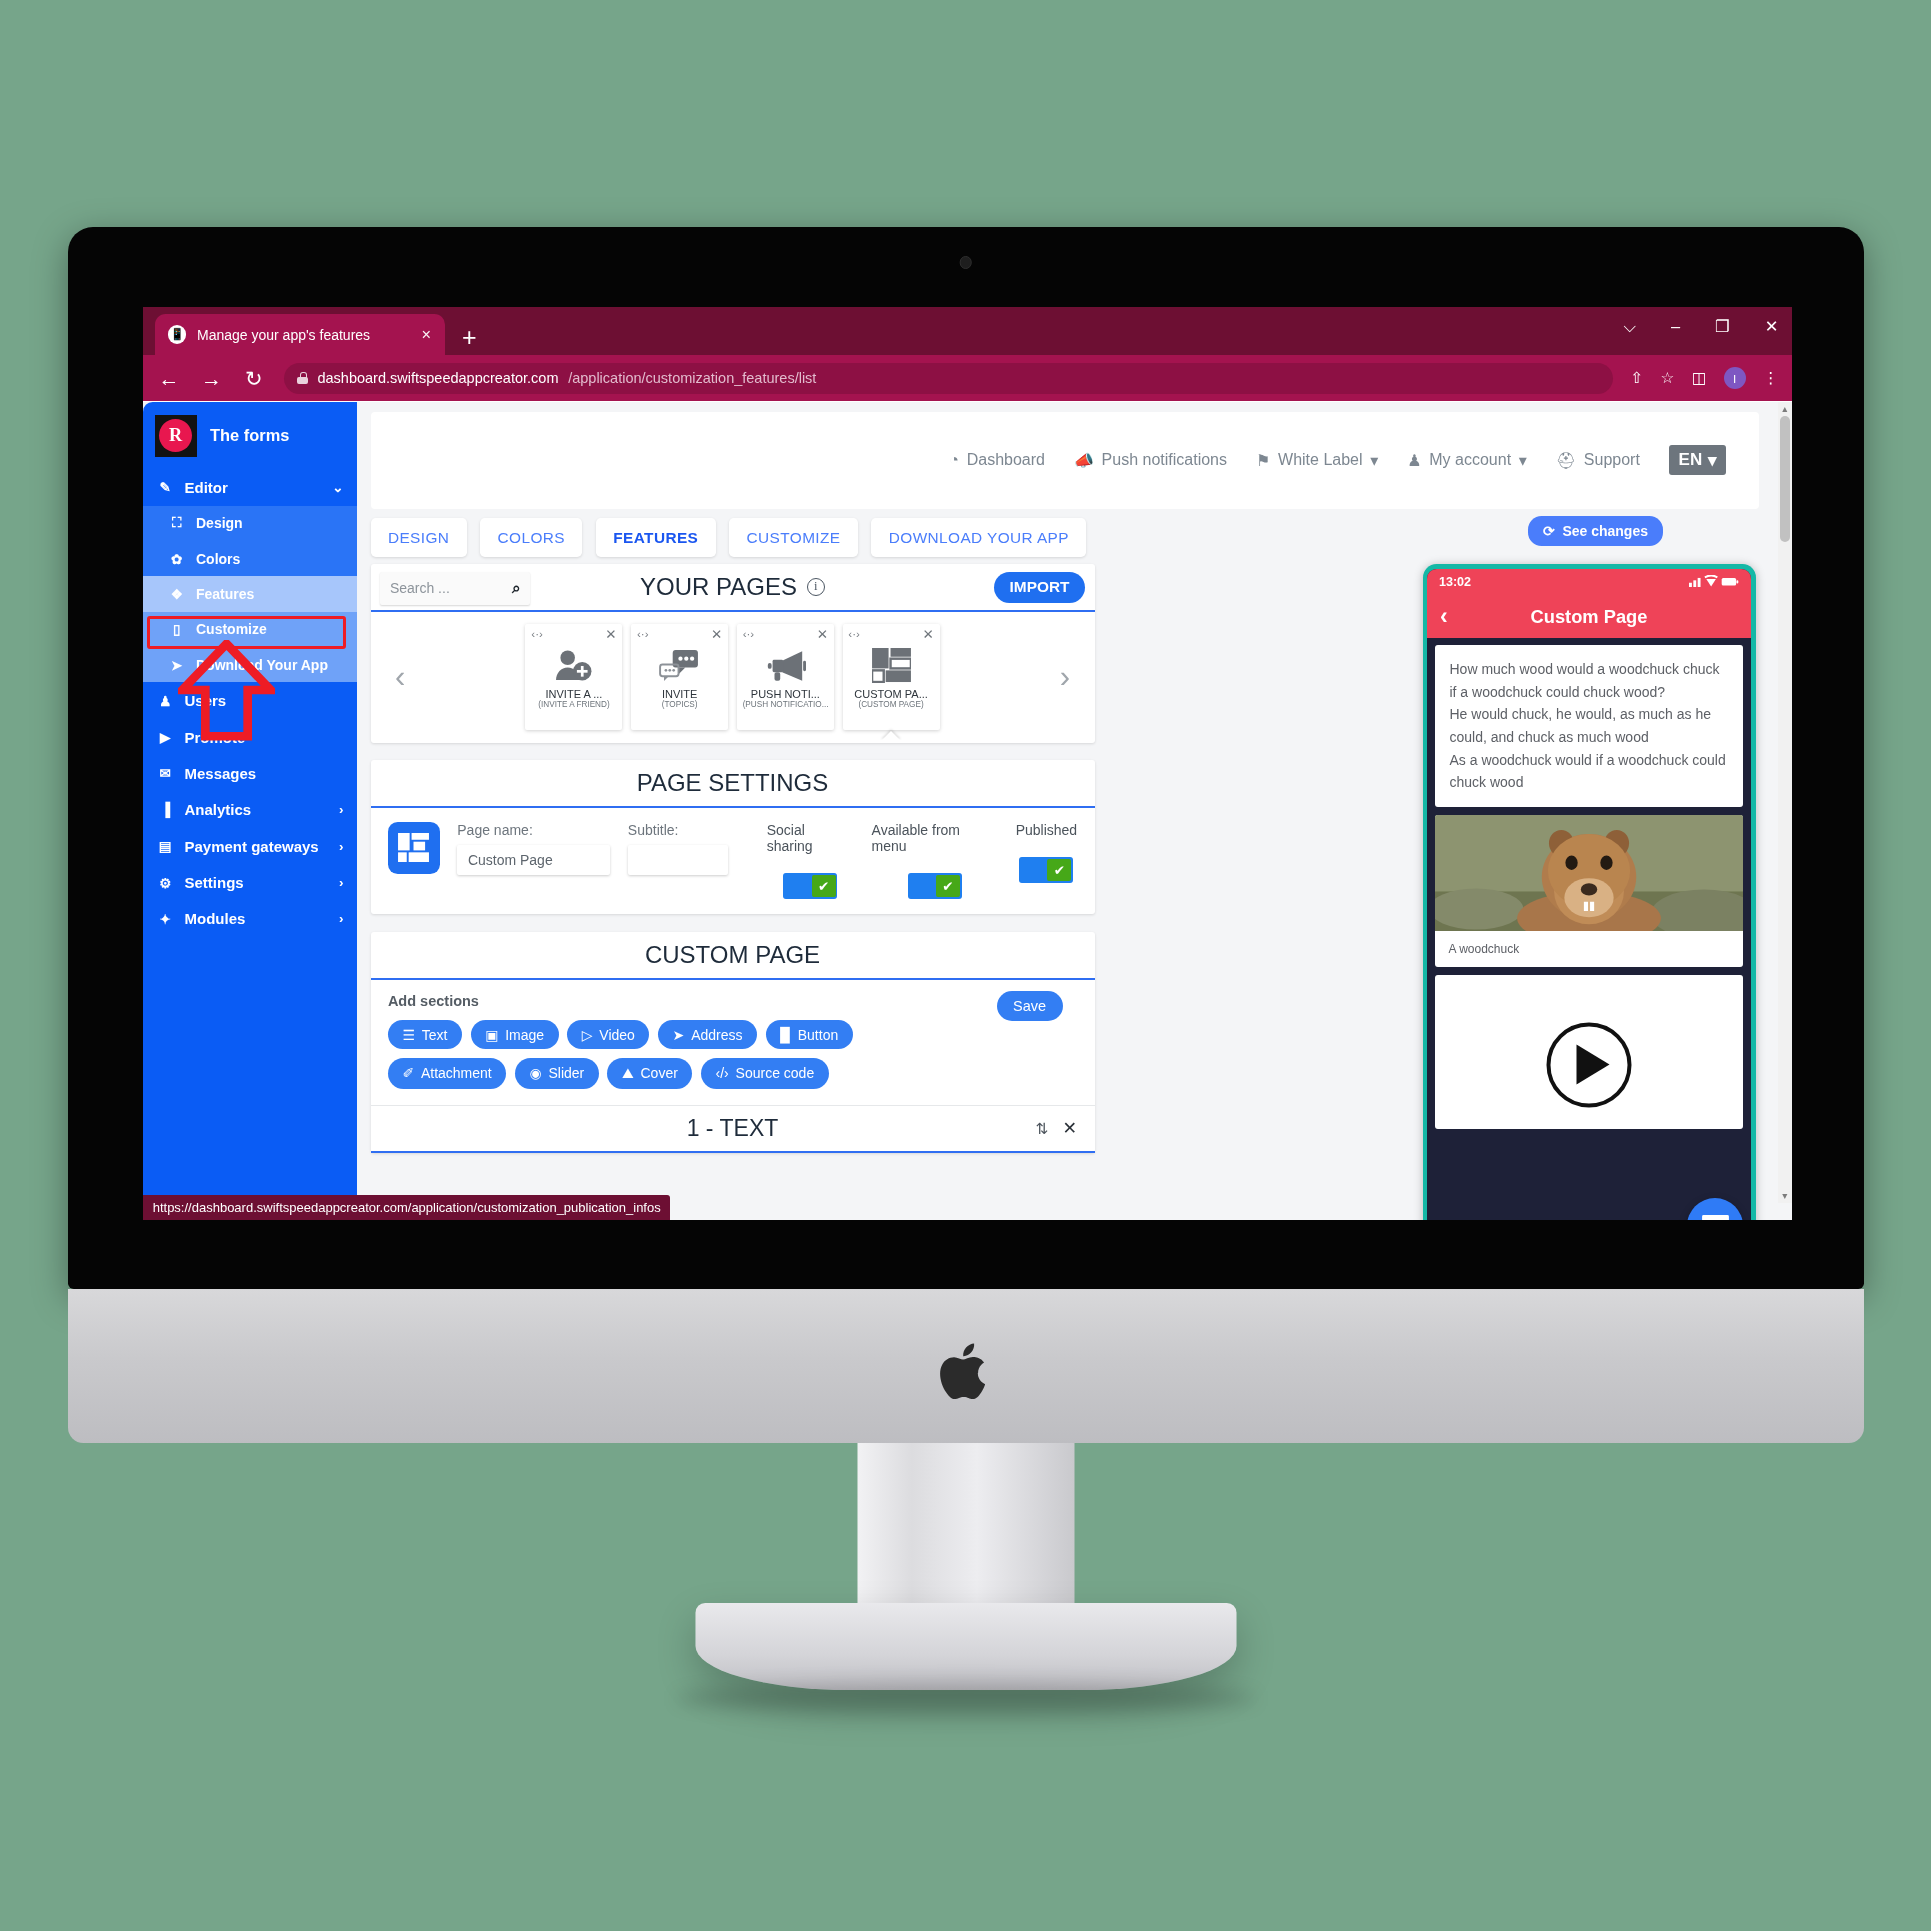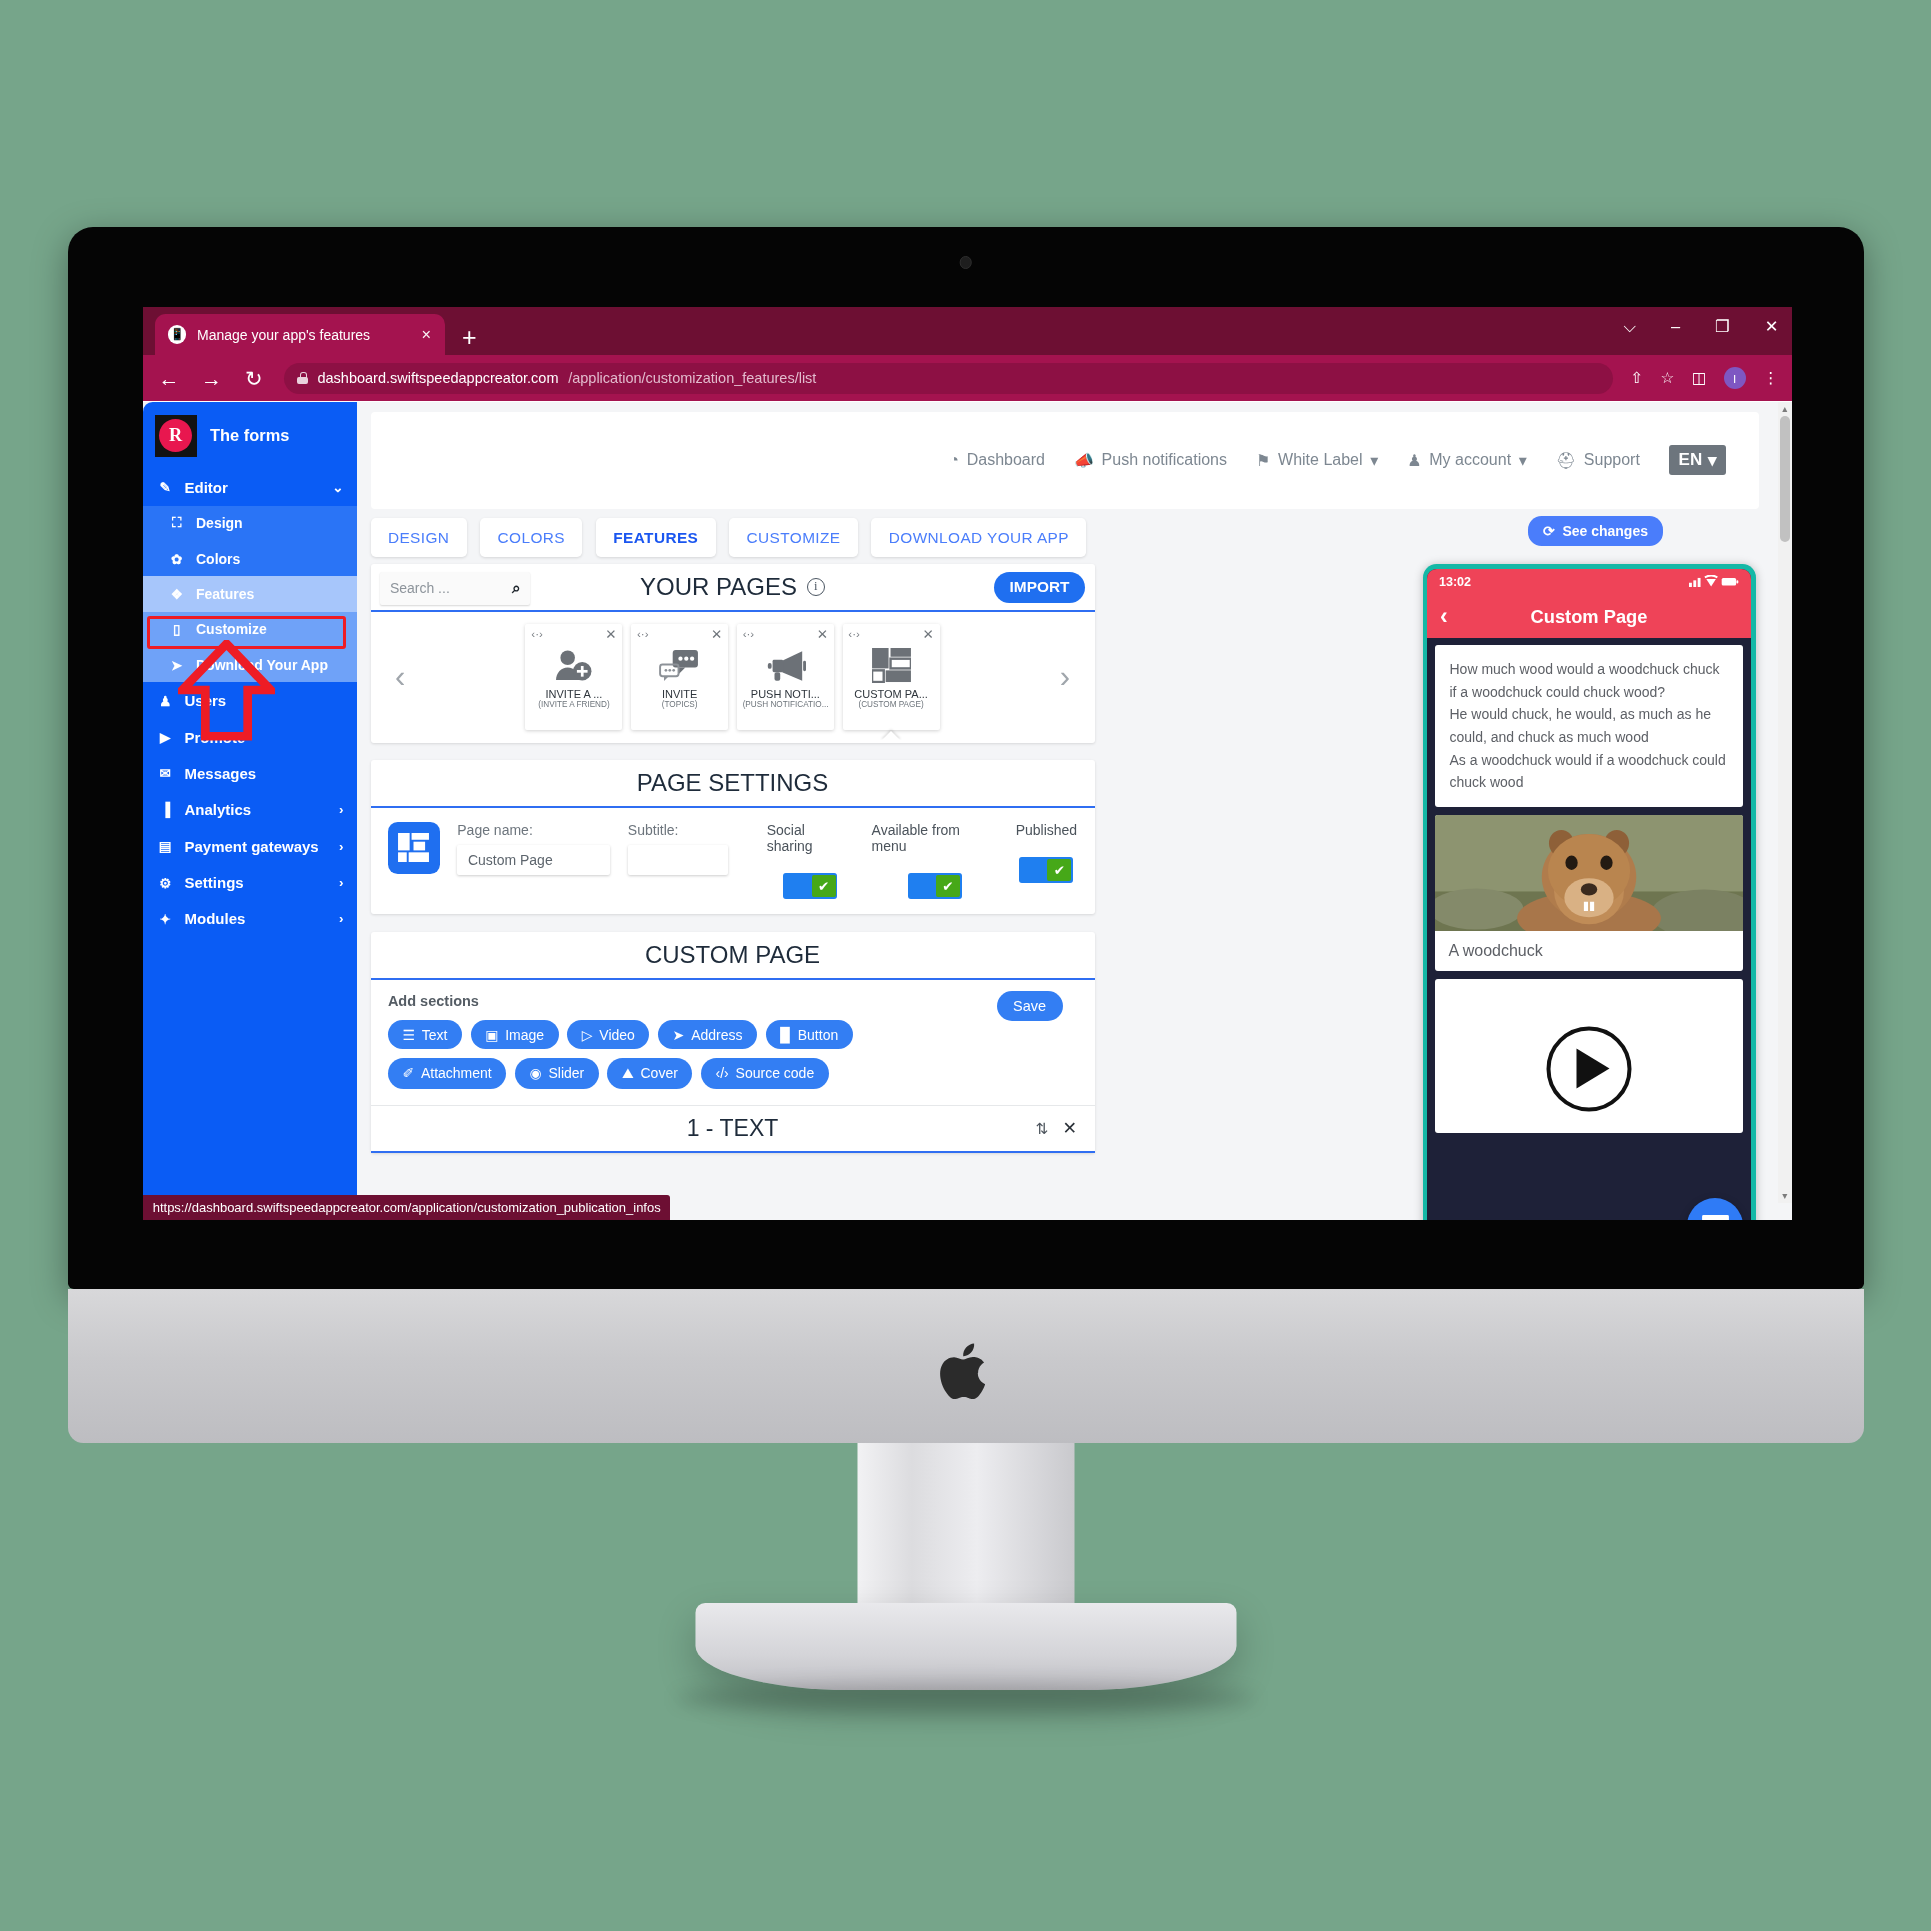--- a/index.html
+++ b/index.html
@@ -294,21 +294,21 @@
   }
   .ph-back { position:absolute; left:12.6px; font-size:23px; font-weight:bold;}
   .ph-body { padding:7.7px; display:flex; flex-direction:column; gap:8.7px;}
   .ph-text-card {
     background:#fff; border-radius:2.9px; padding:12.6px 14.5px;
     color:#5d6066; font-size:14px; line-height:1.62;
   }
   .ph-img-card { background:#fff; border-radius:2.9px; overflow:hidden; }
   .ph-photo { height:116px; position:relative; overflow:hidden;
     background:linear-gradient(180deg,#9aa47b 0%, #7e8a60 40%, #6c7452 100%); }
-  .ph-caption { padding:10.6px 13.5px; color:#5d6066; font-size:16px;}
+  .ph-caption { padding:10.6px 13.5px; color:#5d6066; font-size:12px;}
   .ph-video-card { background:#fff; border-radius:2.9px; height:154px; position:relative;}
   .play-circle{
     position:absolute; left:50%; top:58%; transform:translate(-50%,-50%);
     width:85px;height:85px;border-radius:50%;border:4.8px solid #111;
     display:flex;align-items:center;justify-content:center;
   }
   .play-tri{width:0;height:0;border-left:33px solid #111;border-top:20px solid transparent;border-bottom:20px solid transparent;margin-left:8.7px;}
   .chat-fab{
     position:absolute; right:7.7px; bottom:48px; width:56px;height:56px;border-radius:50%;
     background:#2f7bf6; display:flex;align-items:center;justify-content:center;

